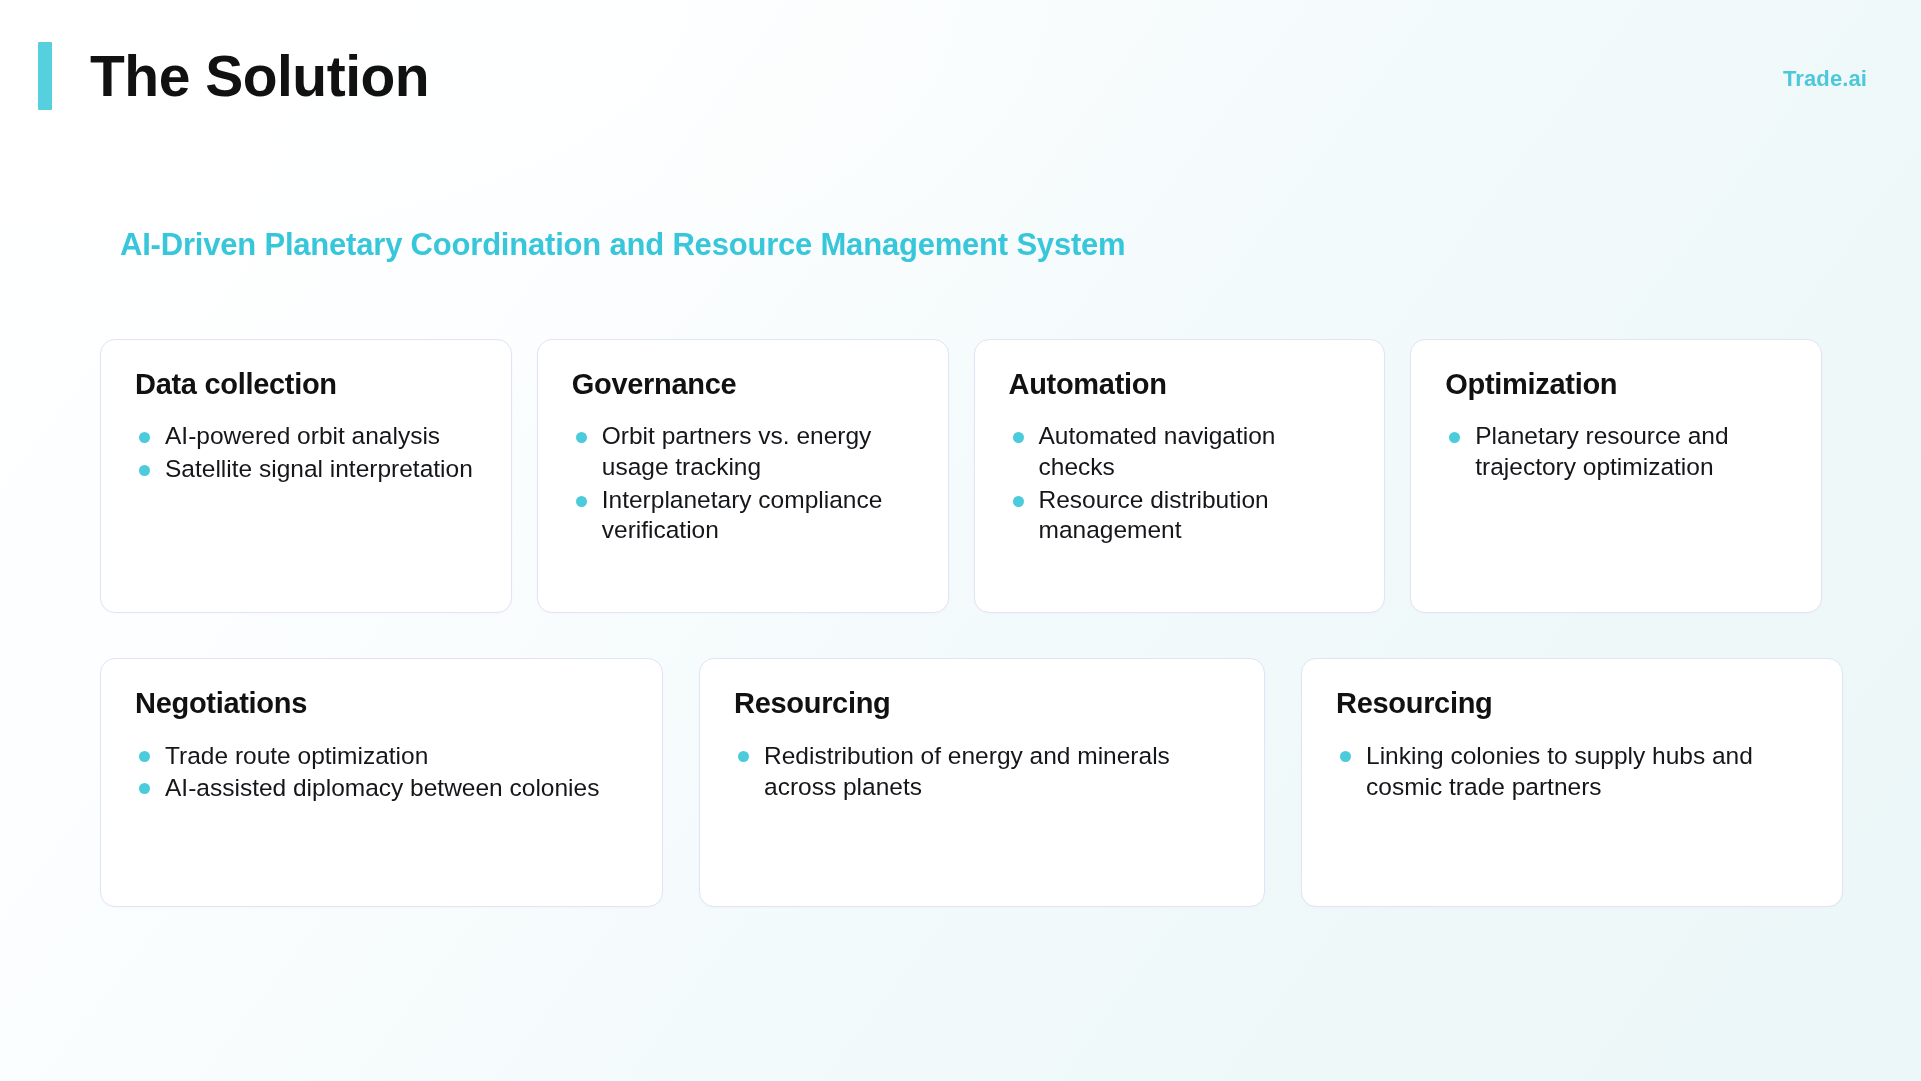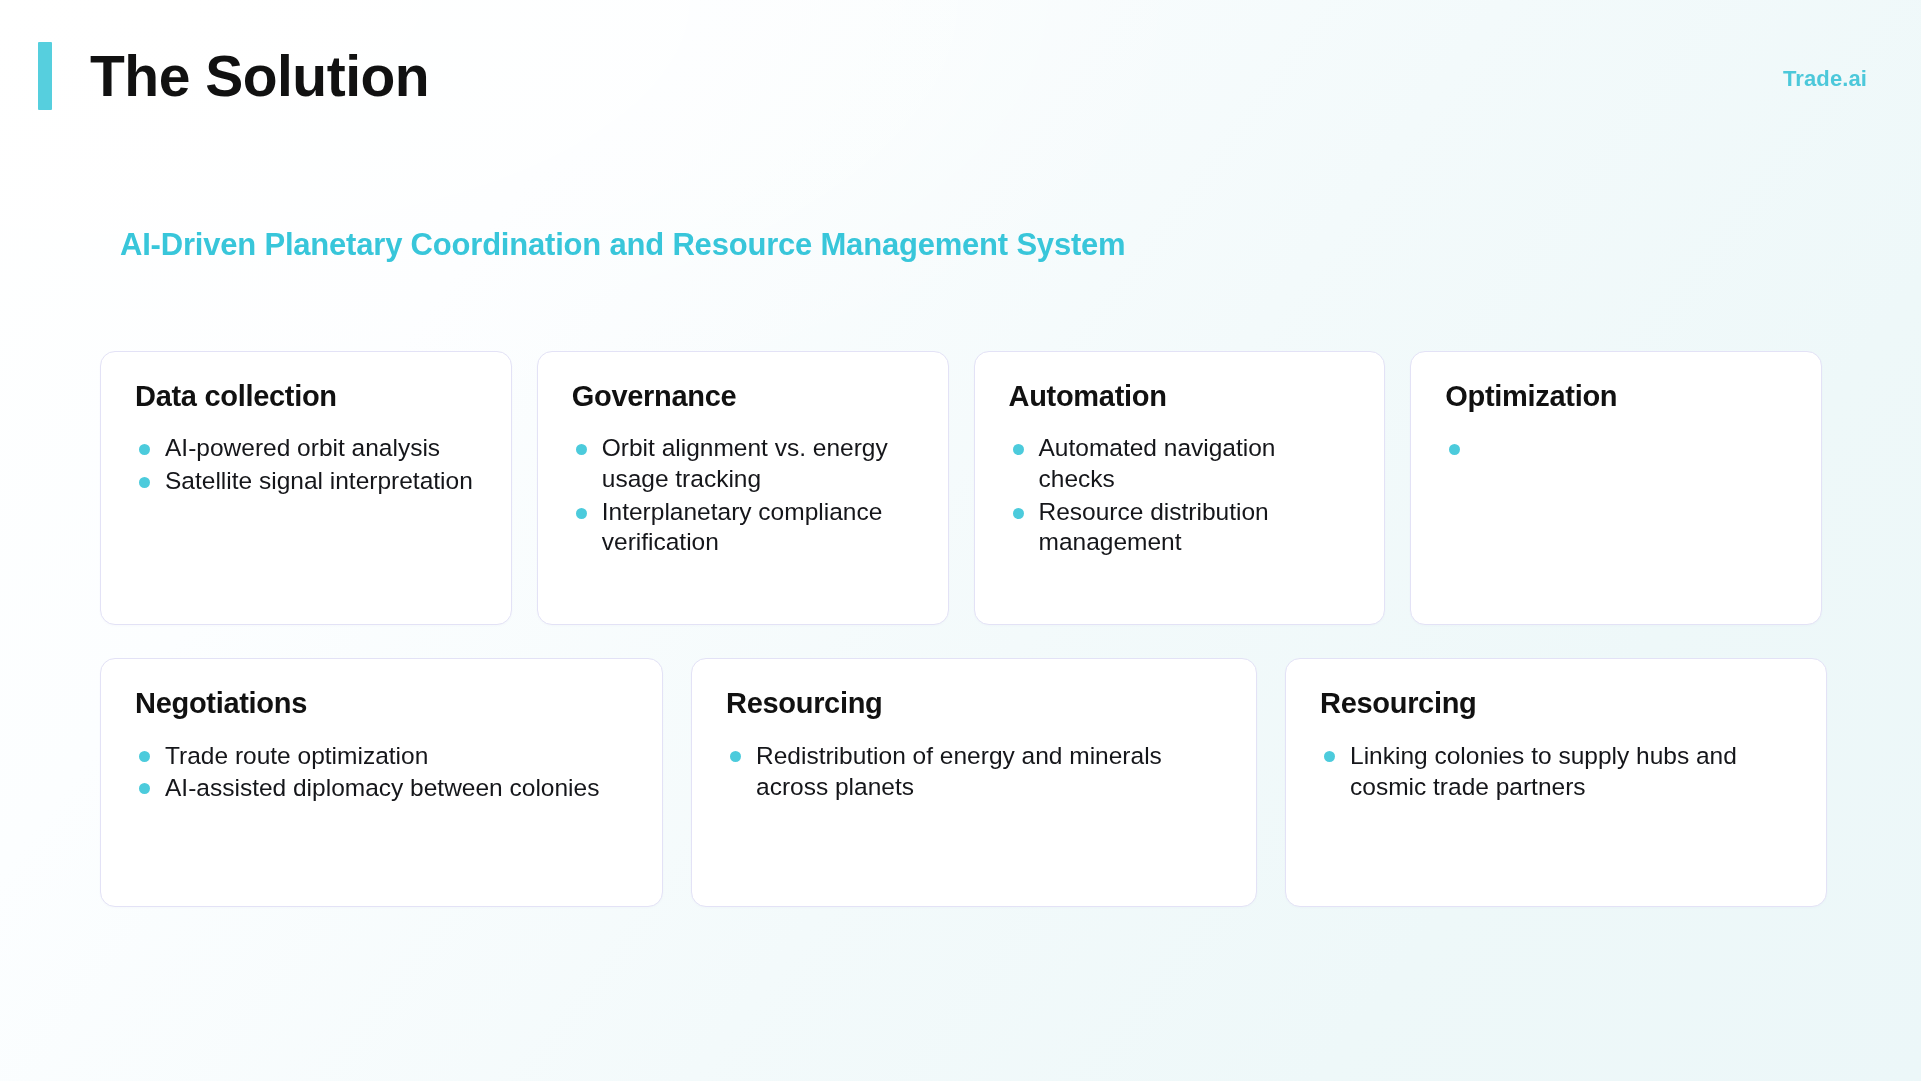--- a/index.html
+++ b/index.html
@@ -81,30 +81,30 @@
   }
 
   
   .grid {
     position: absolute;
     display: flex;
   }
 
   .grid-row-1 {
     left: 100px;
-    top: 351px;
+    top: 339px;
     width: 1722px;
     gap: 25px;
   }
 
   .grid-row-2 {
     left: 100px;
     top: 658px;
     width: 1722px;
-    gap: 28px;
+    gap: 36px;
     align-items: flex-end;
   }
 
   .card {
     background: #ffffff;
     border: 1.6px solid #e3e2f6;
     border-radius: 15px;
     padding: 28px 30px 30px 34px;
     box-shadow: 0 1px 2px rgba(100,100,150,0.03);
   }
@@ -182,37 +182,37 @@
       <div class="card-title">Data collection</div>
       <ul class="bullets">
         <li><span class="dot"></span><span>AI-powered orbit analysis</span></li>
         <li><span class="dot"></span><span>Satellite signal interpretation</span></li>
       </ul>
     </div>
 
     <div class="card">
       <div class="card-title">Governance</div>
       <ul class="bullets">
-        <li><span class="dot"></span><span>Orbit alignment vs. energy usage tracking</span></li>
+        <li><span class="dot"></span><span>Orbit partners vs. energy usage tracking</span></li>
         <li><span class="dot"></span><span>Interplanetary compliance verification</span></li>
       </ul>
     </div>
 
     <div class="card">
       <div class="card-title">Automation</div>
       <ul class="bullets">
         <li><span class="dot"></span><span>Automated navigation checks</span></li>
         <li><span class="dot"></span><span>Resource distribution management</span></li>
       </ul>
     </div>
 
     <div class="card">
       <div class="card-title">Optimization</div>
       <ul class="bullets">
-        <li><span class="dot"></span></li>
+        <li><span class="dot"></span><span>Planetary resource and trajectory optimization</span></li>
       </ul>
     </div>
 
   </div>
 
   <div class="grid grid-row-2">
 
     <div class="card w-neg">
       <div class="card-title">Negotiations</div>
       <ul class="bullets">

